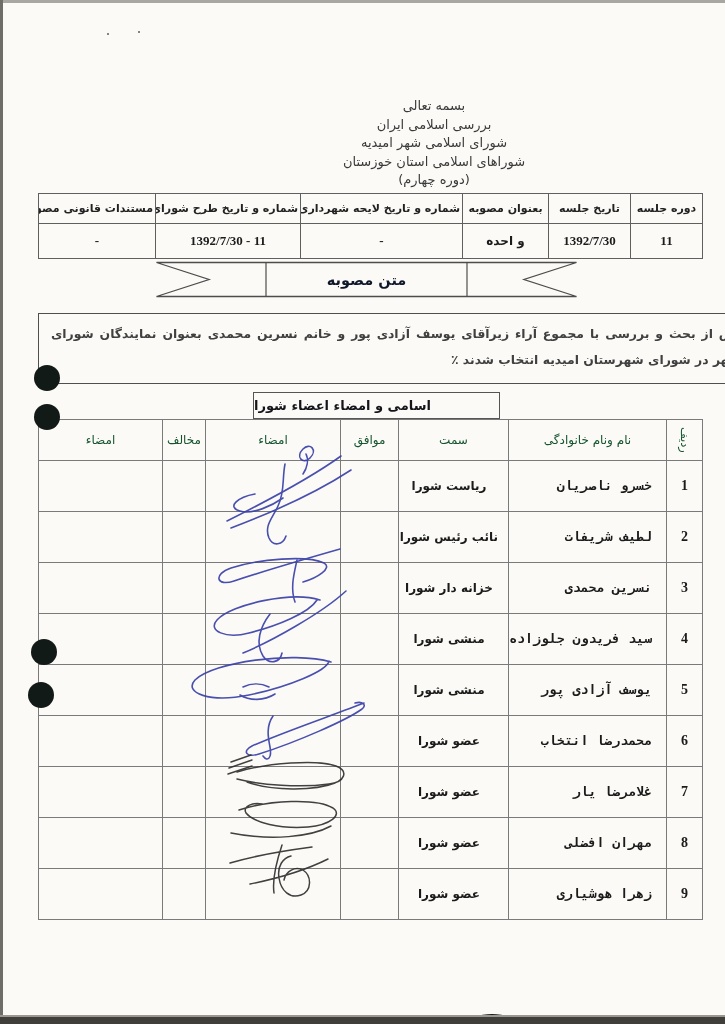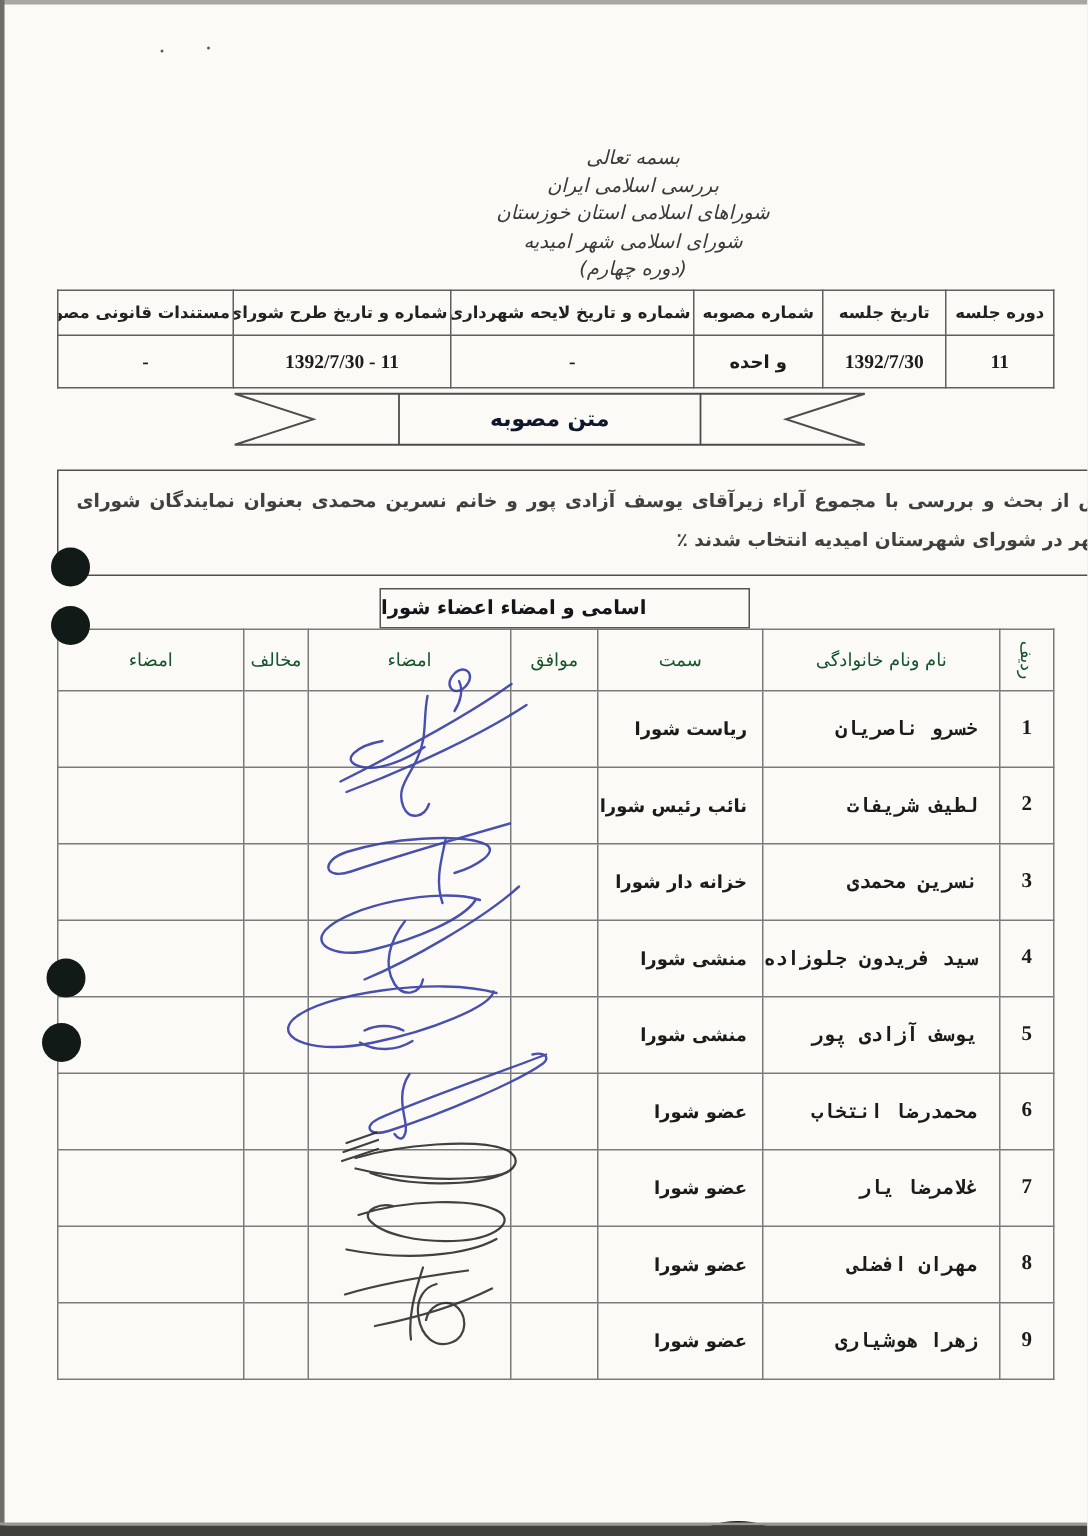--- a/index.html
+++ b/index.html
@@ -7,24 +7,23 @@
     width:725px;height:1024px;position:relative;
     background:#dddbd6;
     font-family:"DejaVu Sans",sans-serif;
     -webkit-font-smoothing:antialiased;
   }
   .page{
     position:absolute;inset:0;background:#fbfaf6;overflow:hidden;color:#222;
   }
   
   .hdr{
-    position:absolute;top:97px;left:252px;width:340px;
+    position:absolute;top:97px;left:264px;width:340px;
     text-align:center;font-size:13px;line-height:18.6px;color:#3a3a3a;
     direction:rtl;
-    font-style:italic;
   }
   .hdr div{white-space:nowrap;}
   
   table{border-collapse:collapse;table-layout:fixed;}
   .info-table{
     position:absolute;top:193px;left:38px;width:664px;direction:rtl;
   }
   .info-table th,.info-table td{
     border:1.2px solid #5f5f5f;overflow:hidden;white-space:nowrap;
   }
@@ -70,59 +69,59 @@
   .cell-no{
     text-align:center;font-family:"Liberation Serif","DejaVu Sans",serif;
     font-weight:bold;font-size:14px;color:#1b1b1b;
   }
   .cell-name{
     font-weight:bold;font-size:13.2px;color:#1b1b1b;
     padding-right:14px;text-align:right;white-space:nowrap;font-family:Liberation Mono, monospace;
   }
   .cell-pos{
     font-weight:bold;font-size:12px;color:#1b1b1b;
-    padding-right:10px;text-align:right;white-space:nowrap;margin-left:24px;
+    padding-right:10px;text-align:center;white-space:nowrap;margin-left:24px;
   }
   .v-label{display:inline-block;transform:rotate(90deg);font-size:11.5px;}
   
   .overlay{position:absolute;inset:0;pointer-events:none;}
   
   .edge-top{position:absolute;top:0;left:0;width:725px;height:3px;background:#8d8b84;opacity:.75;}
   .edge-left{position:absolute;top:0;left:0;width:3px;height:1024px;background:#6f6d67;}
   .edge-bottom{position:absolute;left:0;bottom:0;width:725px;height:7px;background:#403f3b;}
   .edge-bottom2{position:absolute;left:0;bottom:7px;width:725px;height:2px;background:#9a978f;}
   .speck{position:absolute;width:2px;height:2px;border-radius:50%;background:#5c5c5c;}
 </style>
 </head>
 <body>
 
 <div class="page">
 
   <div class="hdr">
     <div>بسمه تعالی</div>
     <div>بررسی اسلامی ایران</div>
+    <div>شورای اسلامی شهر امیدیه</div>
     <div>شوراهای اسلامی استان خوزستان</div>
-    <div>شورای اسلامی شهر امیدیه</div>
     <div>(دوره چهارم)</div>
   </div>
 
   <table class="info-table" dir="rtl">
     <colgroup>
       <col style="width:72px">
         <col style="width:82px">
         <col style="width:86px">
       <col style="width:162px">
         <col style="width:145px">
         <col style="width:117px">
     </colgroup>
     <thead>
       <tr>
         <th>دوره جلسه</th>
         <th>تاریخ جلسه</th>
-        <th>شماره مصوبه</th>
+        <th>بعنوان مصوبه</th>
         <th>شماره و تاریخ لایحه شهرداری</th>
         <th>شماره و تاریخ طرح شورای اسلامی</th>
         <th>مستندات قانونی مصوبه</th>
       </tr>
     </thead>
     <tbody>
       <tr>
         <td>11</td>
         <td>1392/7/30</td>
         <td style="font-family:'DejaVu Sans',sans-serif;font-size:12px;margin-left:28px;">و احده</td>

